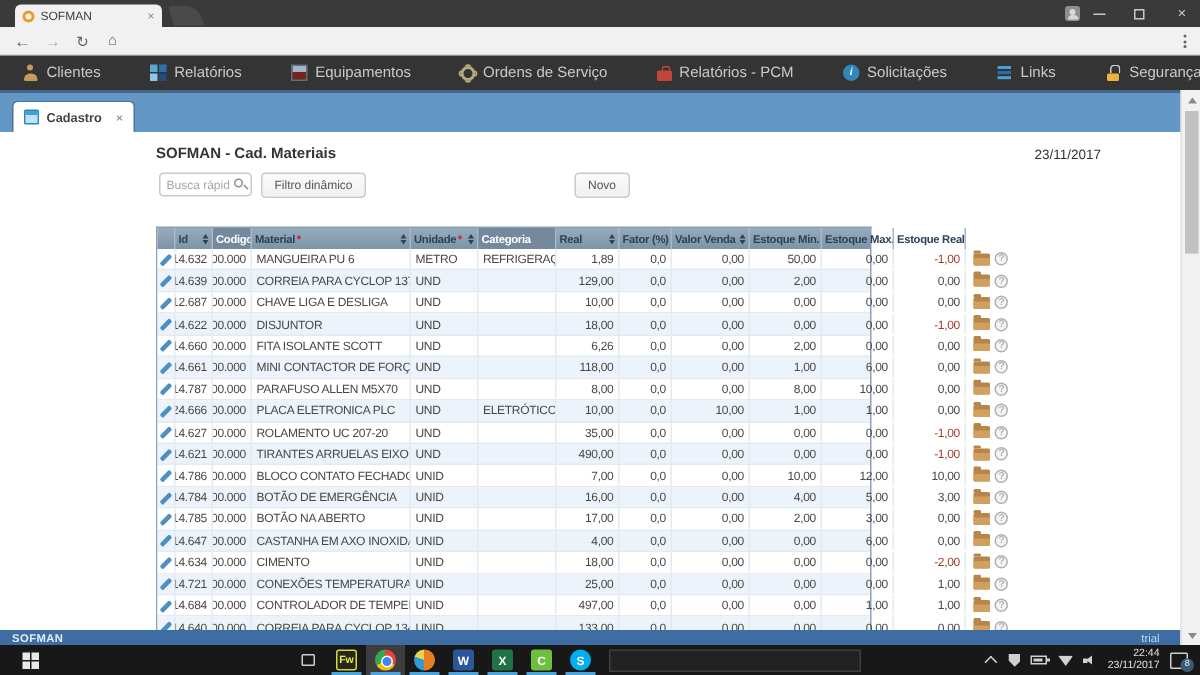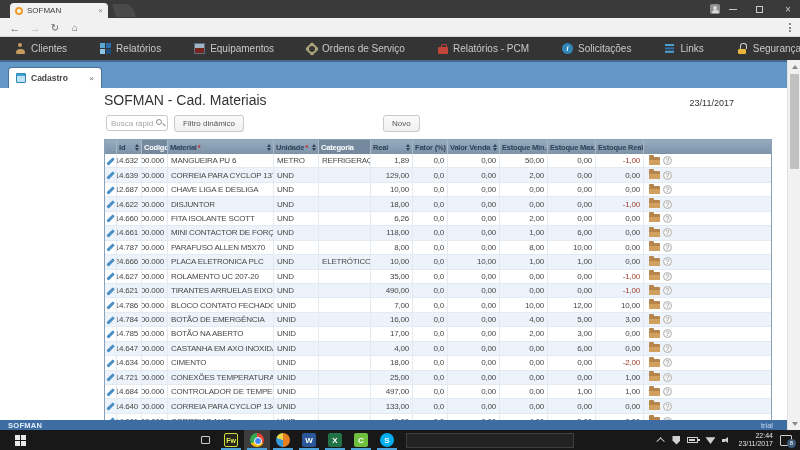--- a/index.html
+++ b/index.html
@@ -50,42 +50,42 @@
   .icon-manutencao::before { content:''; position:absolute; left:3px; top:-3px; width:4px; height:3px; border:1.2px solid #c14538; border-bottom:none; border-radius:2px 2px 0 0; }
   .icon-solicitacoes { width:11px; height:11px; border-radius:50%; background:#3187b8; color:#fff; font-size:7px; font-weight:bold; font-style:italic; }
   .icon-links::before { content:''; position:absolute; left:1px; top:1px; width:9px; height:2.2px; background:#4aa0d5; box-shadow:0 3.4px 0 #2d6fad, 0 6.8px 0 #4aa0d5; }
   .icon-seguranca::before { content:''; position:absolute; left:3px; top:0; width:5px; height:5px; border:1.4px solid #cfcfcf; border-bottom:none; border-radius:3px 3px 0 0; }
   .icon-seguranca::after { content:''; position:absolute; left:1.5px; bottom:0; width:8px; height:5.5px; background:#e8b53a; border-radius:1px; }
   .icon-sair::before { content:''; position:absolute; left:0; top:0.5px; width:6px; height:10px; background:#9aa7b0; border-radius:1px; }
   .icon-sair::after { content:''; position:absolute; left:5px; top:3.2px; width:0; height:0; border-left:5px solid #43b049; border-top:2.4px solid transparent; border-bottom:2.4px solid transparent; }
 
   
   .tab-strip { position:absolute; left:0; top:60px; width:800px; height:28px; background:#6397c6; border-top:2px solid #46678c; }
-  .cad-tab { position:absolute; left:8px; top:5px; width:94px; height:21px; background:#fff; border:1px solid #4e739a; border-bottom:none; border-radius:4px 4px 0 0; display:flex; align-items:center; gap:5px; padding:0 7px; }
+  .cad-tab { position:absolute; left:8px; top:5px; width:82px; height:21px; background:#fff; border:1px solid #4e739a; border-bottom:none; border-radius:4px 4px 0 0; display:flex; align-items:center; gap:5px; padding:0 7px; }
   .cad-tab-icon { width:10px; height:10px; background:linear-gradient(#3aa3d9 0 30%, #bfe3f5 30% 100%); border:1px solid #2e86b5; border-radius:1px; flex:0 0 auto; }
   .cad-tab-label { font-size:8.5px; font-weight:bold; color:#444; flex:1; }
   .cad-tab-close { font-size:8px; color:#777; }
 
   
   .page-body { position:absolute; left:0; top:88px; width:800px; height:332px; background:#fff; }
   .page-inner { margin-left:104px; width:630px; position:relative; }
   .title-row { display:flex; justify-content:space-between; align-items:flex-end; padding-top:6px; height:20px; }
-  .page-title { font-size:14px; font-weight:normal; color:#333; }
+  .page-title { font-size:10px; font-weight:bold; color:#333; }
   .page-date { font-size:9px; color:#333; }
   .controls-row { position:relative; margin-top:7px; height:17px; }
   .quick-search { position:absolute; left:2px; top:0; width:62px; height:16px; border:1px solid #c9c9c9; border-radius:3px; font-size:8px; padding:0 14px 0 4px; color:#444; font-family:"Liberation Sans",sans-serif; background:#fff; }
   .quick-search::placeholder { color:#a6a6a6; }
   .glass-icon { position:absolute; left:52px; top:3.5px; width:6px; height:6px; border:1.2px solid #8d8d8d; border-radius:50%; }
   .glass-icon::after { content:''; position:absolute; left:4.5px; top:4.5px; width:3.5px; height:1.2px; background:#8d8d8d; transform:rotate(45deg); }
   .btn { position:absolute; top:0; height:17px; background:linear-gradient(#fbfbfb,#f0f0f0); border:1px solid #c9c9c9; border-radius:3px; font-size:8px; color:#555; padding:0 8px; display:flex; align-items:center; font-family:"Liberation Sans",sans-serif; }
   .btn-filtro { left:70px; }
   .btn-novo { left:279px; }
 
   
-  .grid { margin-top:7px; width:668px; border:1px solid #8aa2b8; border-bottom:2px solid #4d7fb5; }
+  .grid { margin-top:19px; width:477px; border:1px solid #8aa2b8; border-bottom:2px solid #4d7fb5; }
   .ghead { display:flex; height:14px; background:linear-gradient(#96abbe,#7d93a8); }
   .hcell { display:flex; align-items:center; padding:0 2px; font-size:7.5px; font-weight:bold; color:#2e4257; border-right:1px solid #a7b8c7; letter-spacing:-0.2px; overflow:hidden; white-space:nowrap; }
   .hcell:last-child { border-right:none; }
   .hcell.hl { background:#75899e; color:#fff; }
   .req { color:#cc1f1f; margin-left:1px; }
   .sort-arrows { margin-left:auto; display:flex; flex-direction:column; gap:1px; padding-left:2px; flex:0 0 auto; }
   .tri-up { width:0; height:0; border-left:2.5px solid transparent; border-right:2.5px solid transparent; border-bottom:3px solid #2e4257; }
   .tri-down { width:0; height:0; border-left:2.5px solid transparent; border-right:2.5px solid transparent; border-top:3px solid #2e4257; }
   .gbody .trow { display:flex; height:14.45px; background:#fff; border-bottom:1px solid #e3eaf2; }
   .gbody .trow:last-child { border-bottom:none; }

